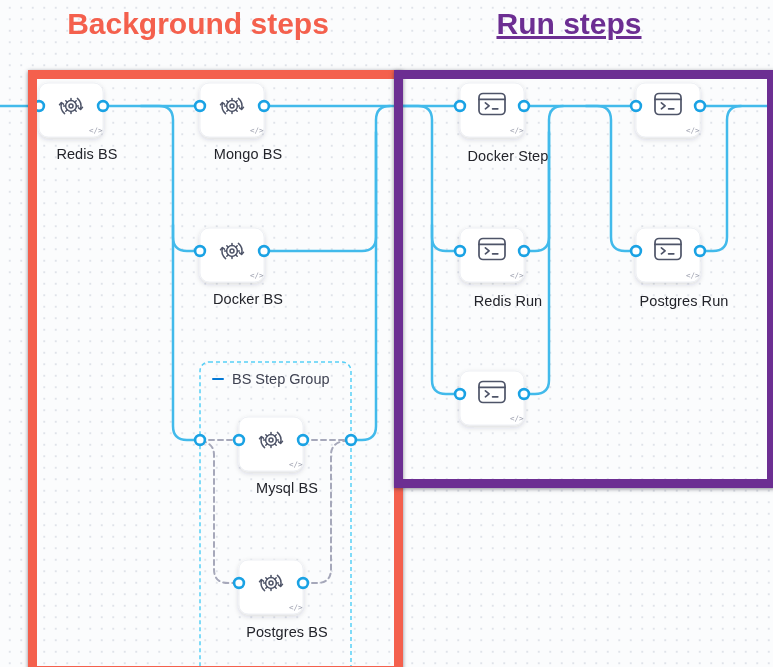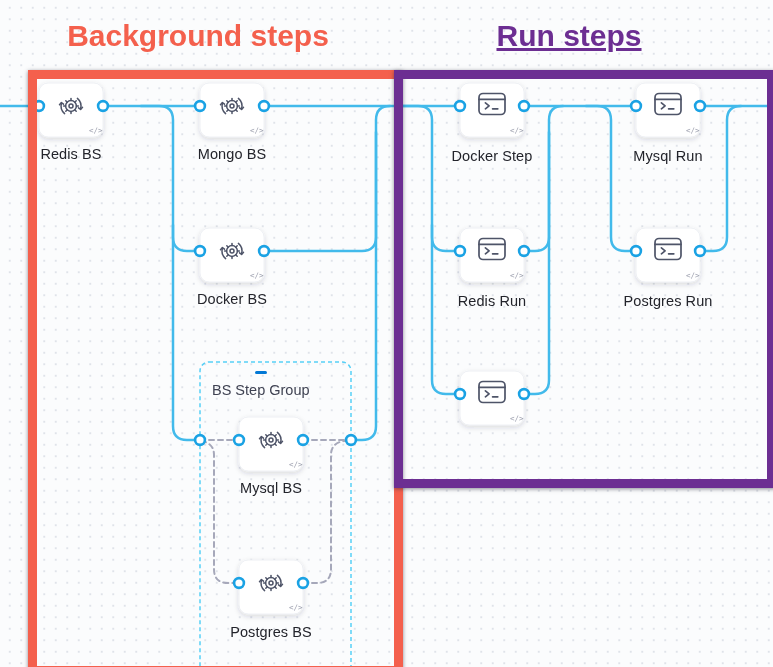--- a/index.html
+++ b/index.html
@@ -14,32 +14,32 @@
   svg.graph{position:absolute;left:0;top:0;}
   .card{fill:#ffffff;stroke:#EEF0F4;stroke-width:1;filter:url(#cardShadow);}
   .conn{fill:none;stroke:#42BAEB;stroke-width:2.5;stroke-linecap:round;}
   .dconn{fill:none;stroke:#A6A8BA;stroke-width:2;stroke-linecap:round;stroke-dasharray:5 4;}
   .grouprect{fill:none;stroke:#57CFF6;stroke-width:1.5;stroke-dasharray:4 3;}
   .port{fill:#ffffff;stroke:#1AA2E4;stroke-width:2.6;}
   .icon{stroke:#4E5468;fill:none;stroke-width:1.5;stroke-linecap:round;stroke-linejoin:round;}
   .code{font-family:"DejaVu Sans Mono", monospace;font-size:7.5px;fill:#A0A3B1;}
   .nlabel{
     position:absolute;width:140px;text-align:center;
-    font-size:14.5px;color:#23242B;letter-spacing:.1px;
+    font-size:14.5px;color:#23242B;letter-spacing:.1px;padding-left:16px;
   }
   .grouplabel{
     position:absolute;left:212px;top:371px;display:flex;align-items:center;gap:8px;
-    font-size:14.5px;color:#3F4252;flex-direction:column;
+    font-size:14.5px;color:#3F4252;
   }
   .collapse-dash{display:inline-block;width:12px;height:2.6px;border-radius:2px;background:#0278D5;}
   .annotation{position:absolute;border-style:solid;border-width:9px;
     box-shadow:0 1px 4px rgba(40,41,61,.55);}
   #box-bg{left:28px;top:70px;width:357px;height:587px;border-color:#F4604D;}
   #box-run{left:394px;top:70px;width:364px;height:400px;border-color:#6C2E92;}
-  .title{position:absolute;top:19px;width:320px;text-align:center;
+  .title{position:absolute;top:7px;width:320px;text-align:center;
     font-size:30px;font-weight:700;line-height:33px;}
   #title-bg{left:38px;color:#F4604D;}
   #title-run{left:409px;color:#6C2E92;text-decoration:underline;}
 </style>
 </head>
 <body>
 
 <div id="stage">
 
   <svg class="graph" width="773" height="667" viewBox="0 0 773 667">
@@ -175,21 +175,20 @@
     <span class="collapse-dash"></span>
     <span>BS Step Group</span>
   </div>
 
   <div class="nlabel" style="left:1px;top:146px">Redis BS</div>
   <div class="nlabel" style="left:162px;top:146px">Mongo BS</div>
   <div class="nlabel" style="left:162px;top:291px">Docker BS</div>
   <div class="nlabel" style="left:201px;top:480px">Mysql BS</div>
   <div class="nlabel" style="left:201px;top:624px">Postgres BS</div>
   <div class="nlabel" style="left:422px;top:148px">Docker Step</div>
-  <div class="nlabel" style="left:598px;top:148px">Mysql Run</div>
   <div class="nlabel" style="left:422px;top:293px">Redis Run</div>
   <div class="nlabel" style="left:598px;top:293px">Postgres Run</div>
 
   <div class="annotation" id="box-bg"></div>
   <div class="annotation" id="box-run"></div>
 
   <div class="title" id="title-bg">Background steps</div>
   <div class="title" id="title-run">Run steps</div>
 
 </div>

